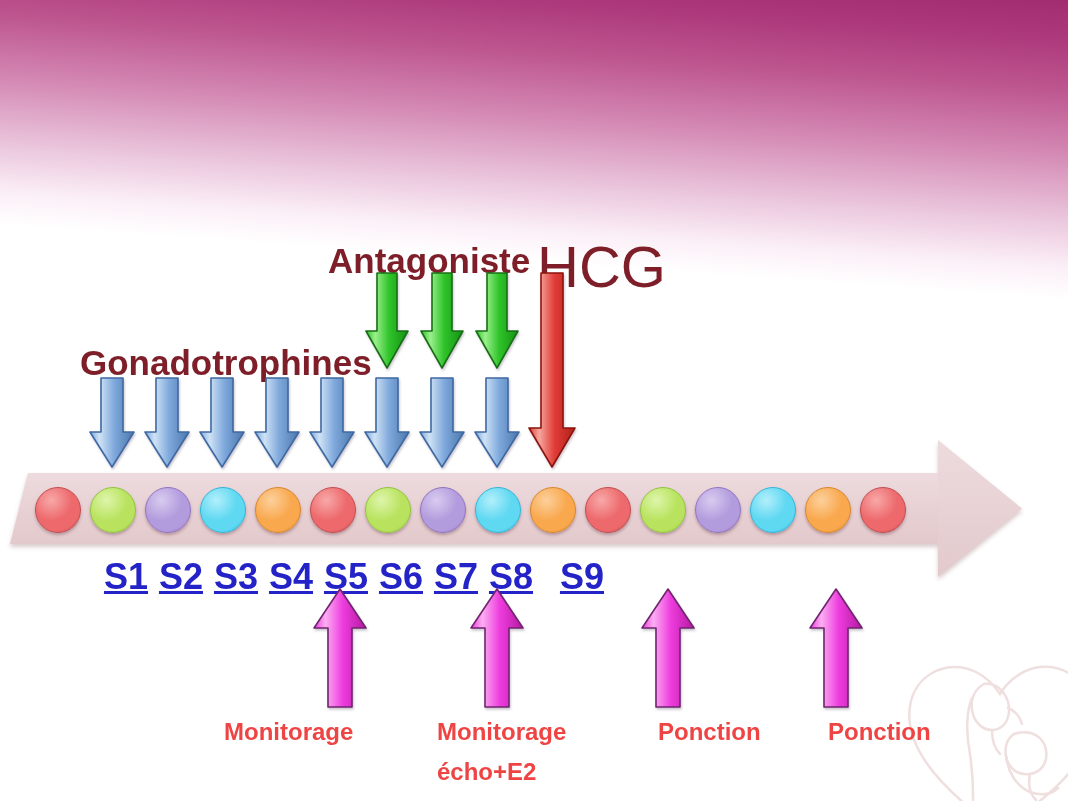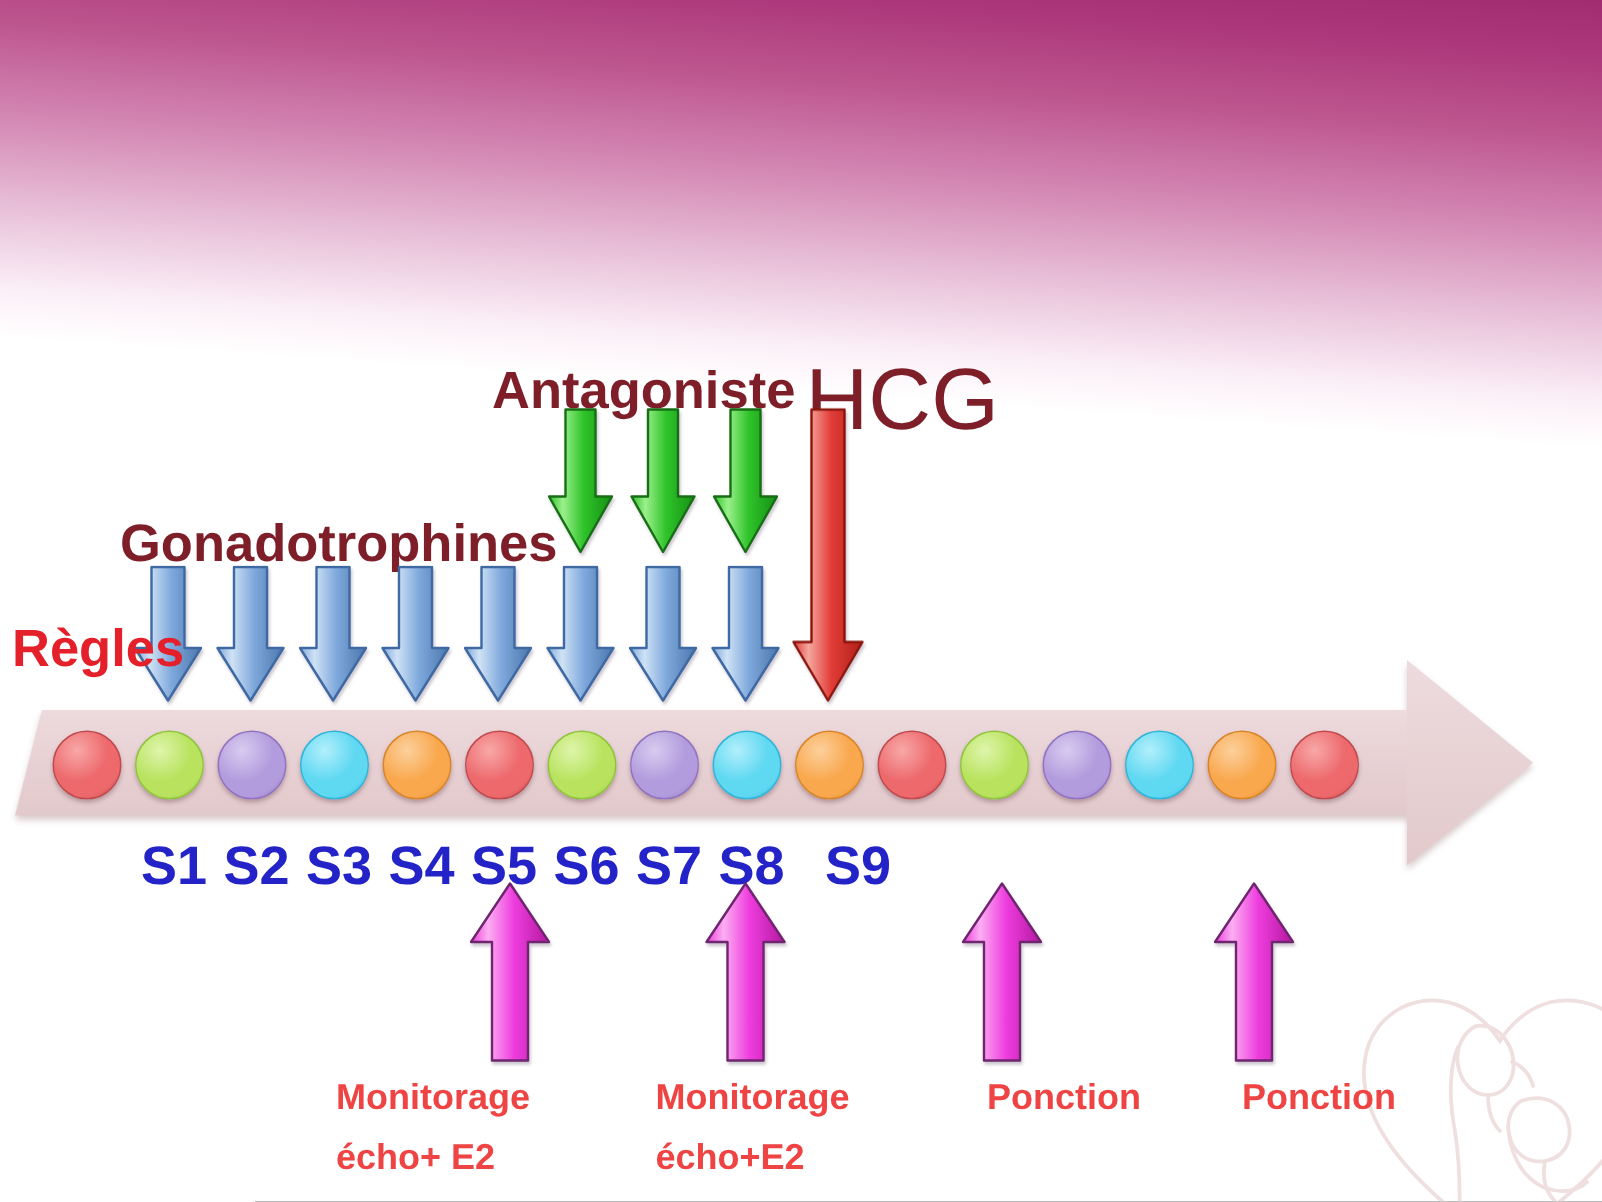--- a/index.html
+++ b/index.html
@@ -31,42 +31,41 @@
     background:linear-gradient(#eddbdd,#e7d0d3 55%,#e2c9cc);
     clip-path:polygon(18px 0%,100% 0%,100% 100%,0% 100%);
   }
   .band-head{
     position:absolute; left:938px; top:440px; width:84px; height:137px;
     background:linear-gradient(#eddbdd,#e2c9cc);
     clip-path:polygon(0 0,100% 50%,0 100%);
   }
   .dot{ position:absolute; width:44px; height:44px; border-radius:50%; z-index:2;
     box-shadow:0 2px 3px rgba(110,70,80,.4);}
-  .day{ position:absolute; top:556px; width:64px; text-align:center;
-    font-size:36px; font-weight:bold; color:#2323c8; z-index:3;}
+  .day{ position:absolute; top:556px; width:64px; text-align:right;
+    font-size:36px; font-weight:bold; color:#2323c8; z-index:3;text-decoration:underline;}
   .arr{ position:absolute; z-index:4; }
   .arr svg{ display:block; filter:drop-shadow(1px 2px 1px rgba(90,70,100,.3)); }
   .event-label{ position:absolute; top:712px; font-size:24px; font-weight:bold;
     color:#ef4444; line-height:40px; white-space:nowrap; z-index:4;}
   .watermark{ position:absolute; left:896px; top:638px; z-index:0; }
 </style>
 </head>
 <body>
 
 <div class="slide">
 
   <div class="bg-band"></div>
 
   <div class="title">
   </div>
 
   <div class="ann ann-antago">Antagoniste</div>
   <div class="ann ann-hcg">HCG</div>
   <div class="ann ann-gonado">Gonadotrophines</div>
-  <div class="ann ann-regles">Règles</div>
 
   <div class="band-wrap">
     <div class="band-shaft"></div>
     <div class="band-head"></div>
   </div>
 
   <div id="dots">
       <div class="dot" style="left: 35px; top: 487px; background: radial-gradient(circle at 35% 28%, rgb(248, 168, 168) 0%, rgb(237, 105, 108) 48%, rgb(237, 105, 108) 72%, rgb(191, 74, 78) 100%); border: 1px solid rgb(191, 74, 78);"></div>
       <div class="dot" style="left: 90px; top: 487px; background: radial-gradient(circle at 35% 28%, rgb(222, 245, 171) 0%, rgb(185, 227, 95) 48%, rgb(185, 227, 95) 72%, rgb(143, 195, 62) 100%); border: 1px solid rgb(143, 195, 62);"></div>
       <div class="dot" style="left: 145px; top: 487px; background: radial-gradient(circle at 35% 28%, rgb(216, 203, 240) 0%, rgb(179, 156, 221) 48%, rgb(179, 156, 221) 72%, rgb(143, 114, 192) 100%); border: 1px solid rgb(143, 114, 192);"></div>
@@ -301,21 +300,20 @@
               <stop offset="1" stop-color="#b518a0"></stop>
     </linearGradient>
           </defs>
     <path d="M27 1 L53 40 L39 40 L39 119 L15 119 L15 40 L1 40 Z" fill="url(#g15)" stroke="#6f256f" stroke-width="1.6" stroke-linejoin="round"></path>
   </svg>
       </div>
     </div>
 
   <div class="event-label" style="left:224px">
     <div>Monitorage</div>
-    <div>écho+ E2</div>
   </div>
   <div class="event-label" style="left:437px">
     <div>Monitorage</div>
     <div>écho+E2</div>
   </div>
   <div class="event-label" style="left:658px">
     <div>Ponction</div>
   </div>
   <div class="event-label" style="left:828px">
     <div>Ponction</div>

